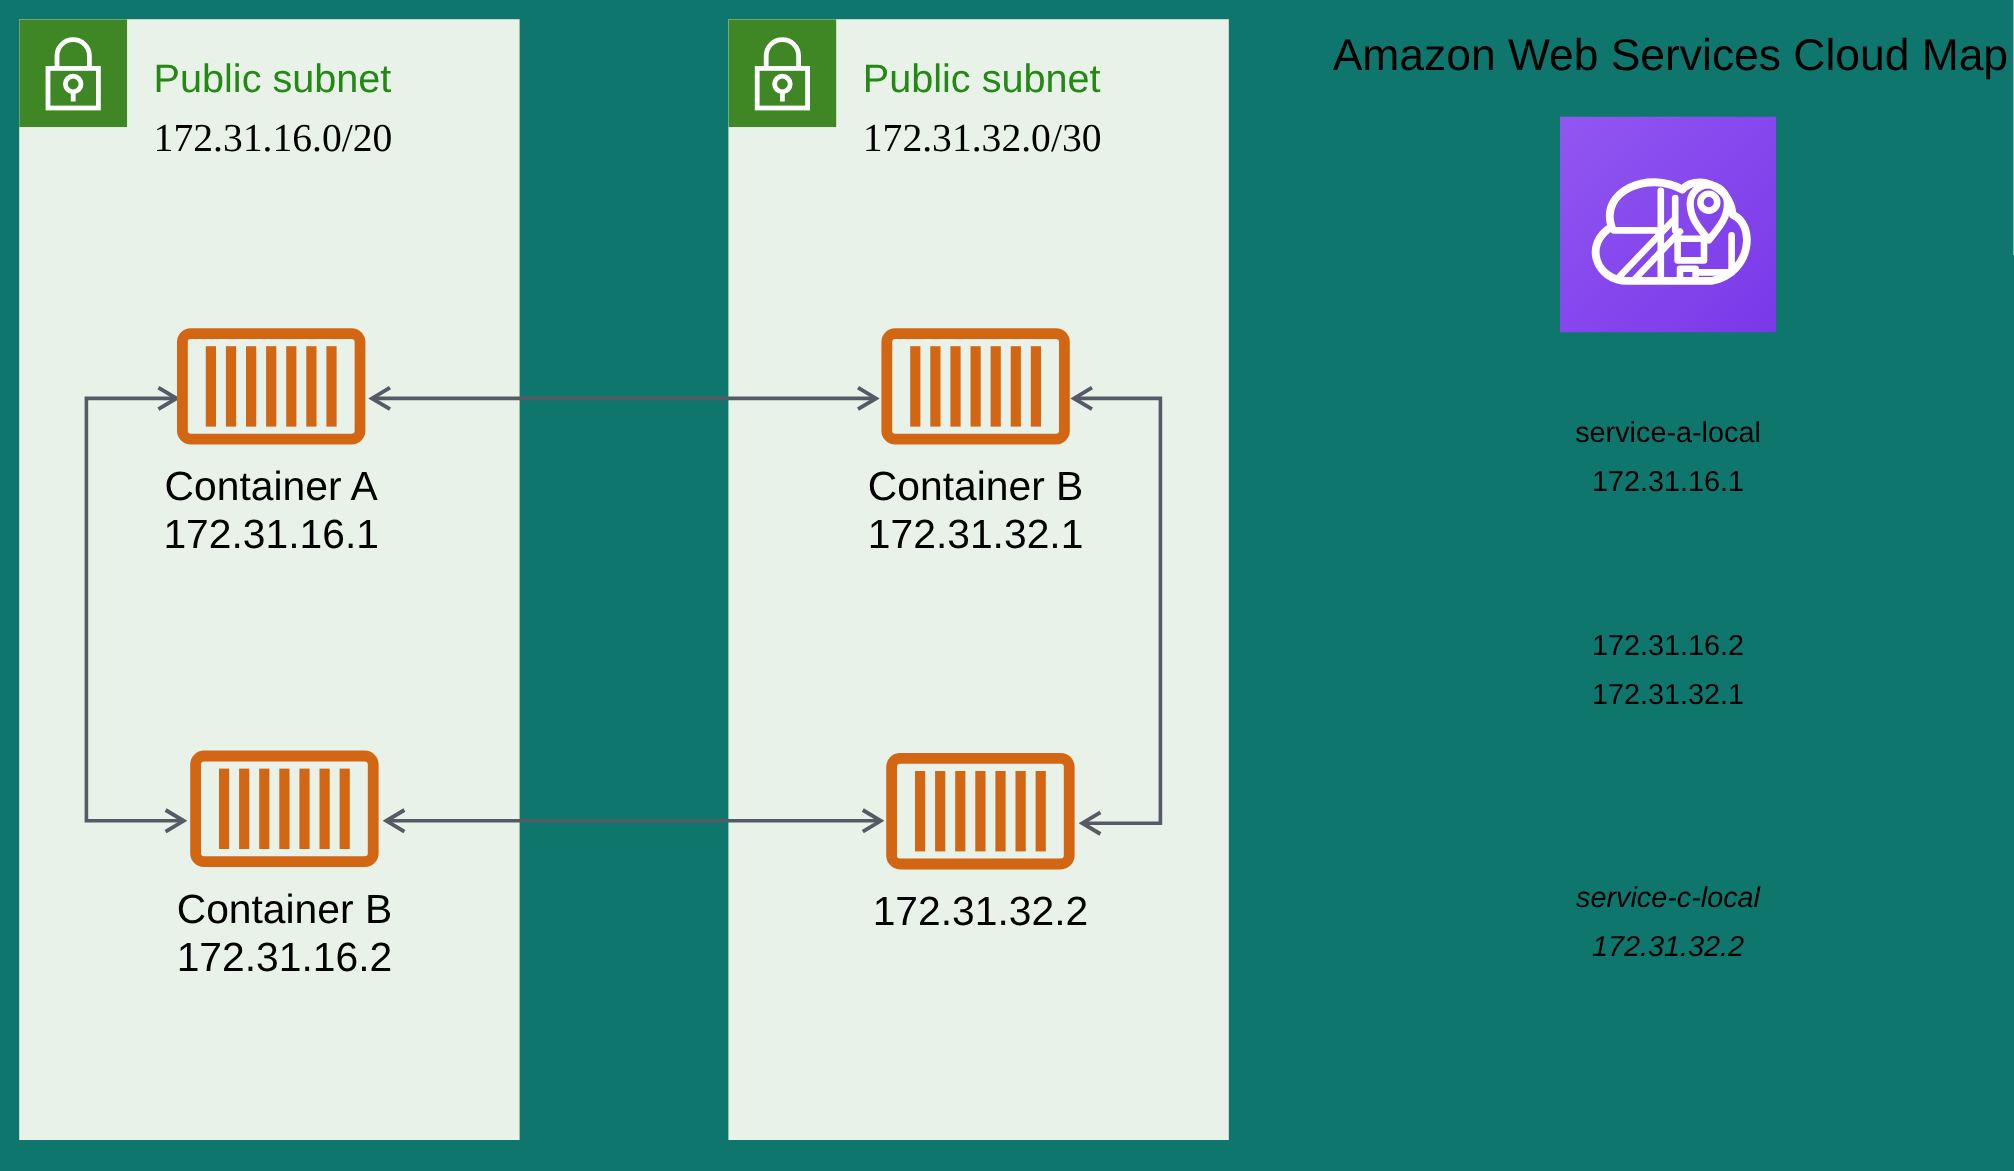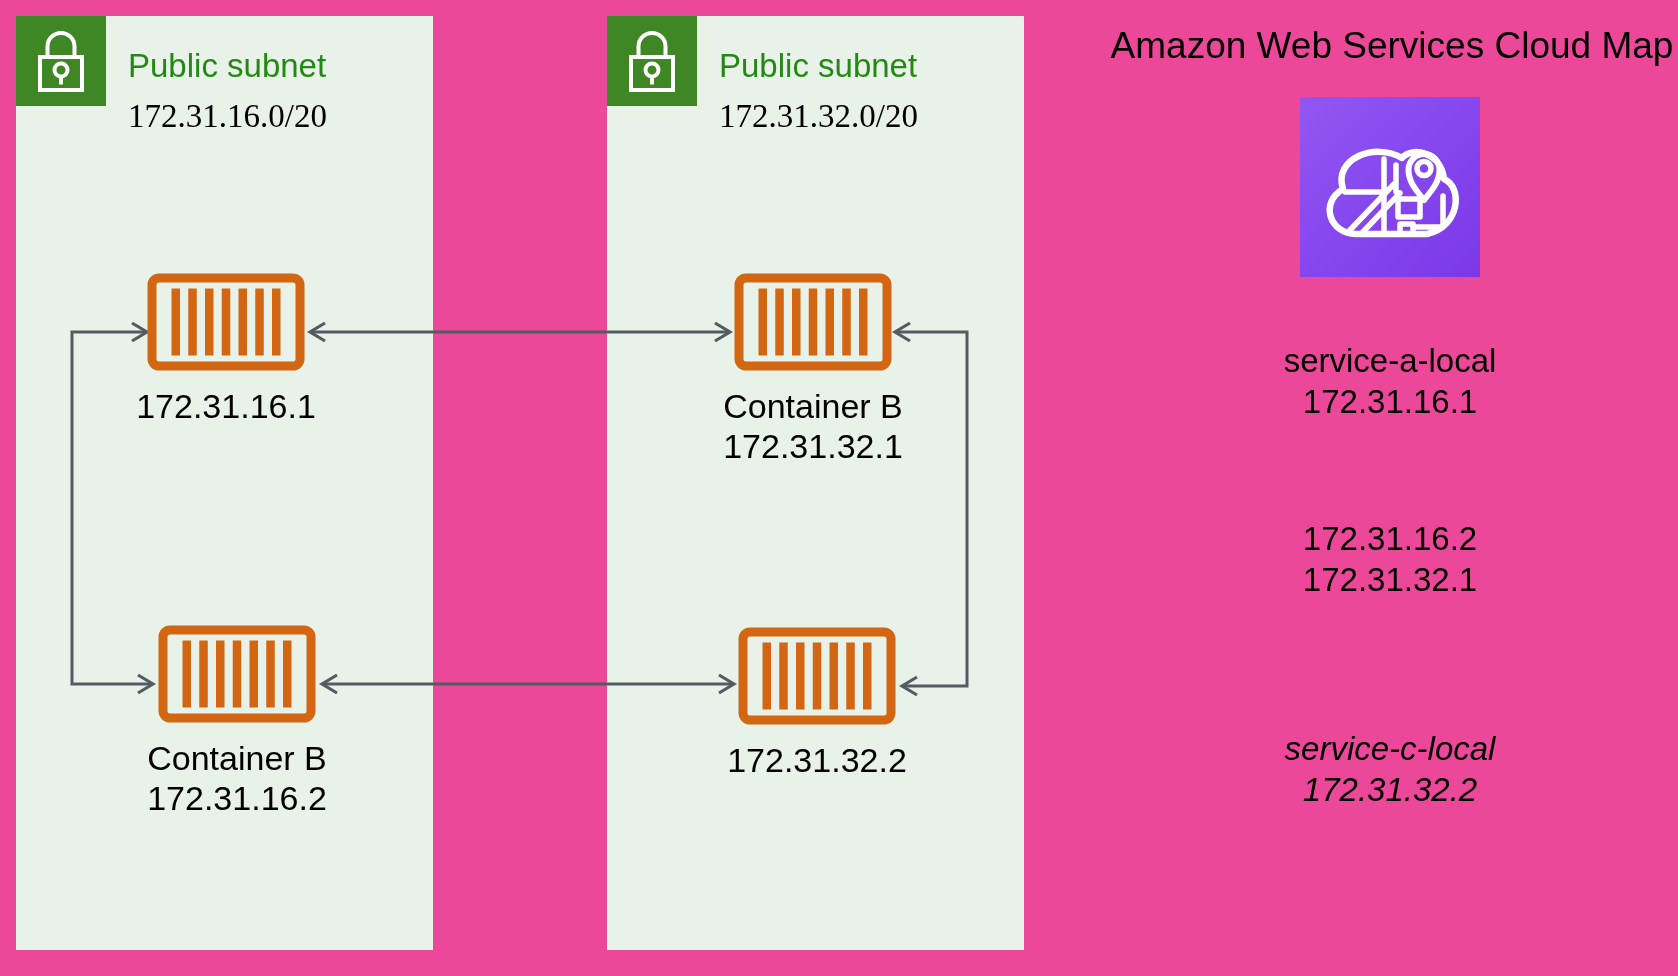--- a/index.html
+++ b/index.html
@@ -1,17 +1,17 @@
 <!DOCTYPE html>
 <html style="--subnet-bg: #E9F2E8; --subnet-green: #248814; --lock-green: #3F8624; --container-orange: #D26613; --arrow-gray: #545B64; --cloud-map-purple-light: #9157F2; --cloud-map-purple-dark: #7A38E8; --text: #000000;"><head>
 <meta charset="utf-8">
 <style>
   html,body{margin:0;padding:0;background:#fff;}
   body{font-family:"Liberation Sans","DejaVu Sans",sans-serif;color:var(--text,#000);}
-  .canvas{position:relative;width:1678px;height:976px;background:#ec4899;overflow:hidden;}
+  .canvas{position:relative;width:1678px;height:976px;background:#0f766e;overflow:hidden;}
 
   .subnet{position:absolute;top:16px;width:417px;height:934px;background:var(--subnet-bg,#E9F2E8);}
   .subnet-1{left:16px;}
   .subnet-2{left:607px;}
   .lock-badge{position:absolute;left:0;top:0;width:90px;height:90px;display:block;}
   .subnet-head{position:absolute;left:112px;top:25px;font-size:33px;line-height:50px;white-space:nowrap;}
   .subnet-label{color:var(--subnet-green,#248814);}
   .subnet-cidr{color:#000;font-family:Liberation Serif, serif;}
 
   .node{position:absolute;width:240px;text-align:center;}
@@ -20,21 +20,21 @@
   .node-b-right{left:693px;top:273px;}
   .node-c{left:697px;top:627px;}
   .container-glyph{display:block;margin:0 auto;width:158px;height:98px;}
   .node-text{margin-top:15px;font-size:34px;line-height:40px;white-space:nowrap;}
 
   .arrows{position:absolute;left:0;top:0;width:1678px;height:976px;pointer-events:none;}
 
   .map-title{position:absolute;left:1052px;top:24px;width:680px;text-align:center;
              font-size:37px;line-height:44px;white-space:nowrap;}
   .cloudmap-badge{position:absolute;left:1300px;top:97px;width:180px;height:180px;display:block;}
-  .svc{position:absolute;left:1208px;width:364px;text-align:center;font-size:33px;line-height:41px;white-space:nowrap;}
+  .svc{position:absolute;left:1208px;width:364px;text-align:center;font-size:24px;line-height:41px;white-space:nowrap;}
   .svc-a{top:340px;}
   .svc-b{top:518px;}
   .svc-c{top:728px;font-style:italic;}
 </style>
 </head>
 <body>
 
 <div class="canvas">
 
   <svg width="0" height="0" style="position:absolute" aria-hidden="true">
@@ -82,38 +82,39 @@
       <rect width="90" height="90" fill="var(--lock-green,#3F8624)"></rect>
       <g fill="none" stroke="#fff" stroke-width="4">
         <path d="M31.5 41 V30.5 a13.5 13.5 0 0 1 27 0 V41"></path>
         <rect x="24" y="41" width="42" height="33"></rect>
         <circle cx="45" cy="54" r="6.5"></circle>
         <path d="M45 60.5 V68.5"></path>
       </g>
     </svg>
     <div class="subnet-head">
       <div class="subnet-label">Public subnet</div>
-      <div class="subnet-cidr">172.31.32.0/20</div>
+      <div class="subnet-cidr">172.31.32.0/30</div>
     </div>
   </section>
 
   <svg class="arrows" viewBox="0 0 1678 976">
     <g fill="none" stroke="var(--arrow-gray,#545B64)" stroke-width="3" marker-start="url(#ah)" marker-end="url(#ah)">
       <path d="M147 332 H72 V684 H153"></path>
       <path d="M310 332 H730"></path>
       <path d="M322 684 H734"></path>
       <path d="M895 332 H967 V686 H902"></path>
     </g>
   </svg>
 
   <div class="node node-a">
     <svg class="container-glyph" viewBox="0 0 158 98">
       <use href="#container-glyph"></use>
     </svg>
     <div class="node-text">
+      <div>Container A</div>
       <div>172.31.16.1</div>
     </div>
   </div>
 
   <div class="node node-b-left">
     <svg class="container-glyph" viewBox="0 0 158 98">
       <use href="#container-glyph"></use>
     </svg>
     <div class="node-text">
       <div>Container B</div>

